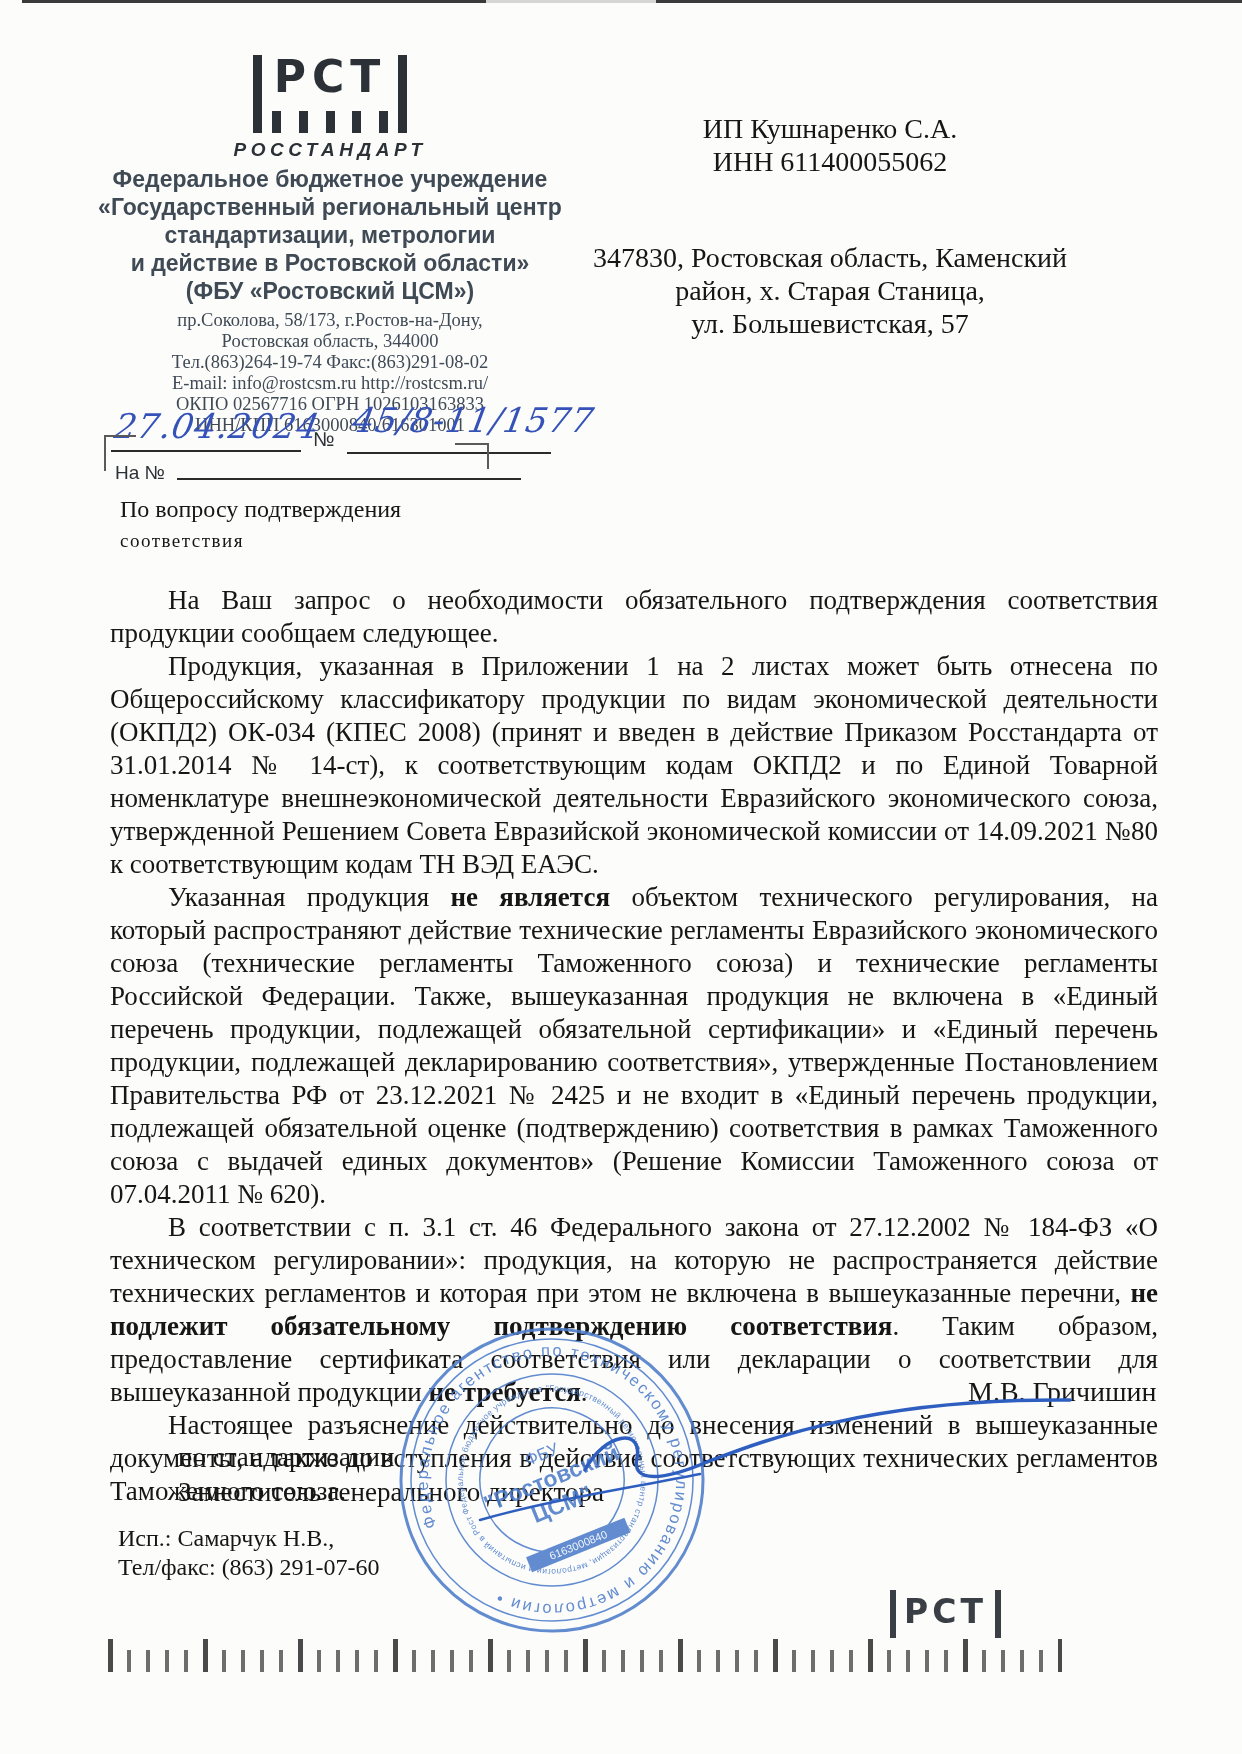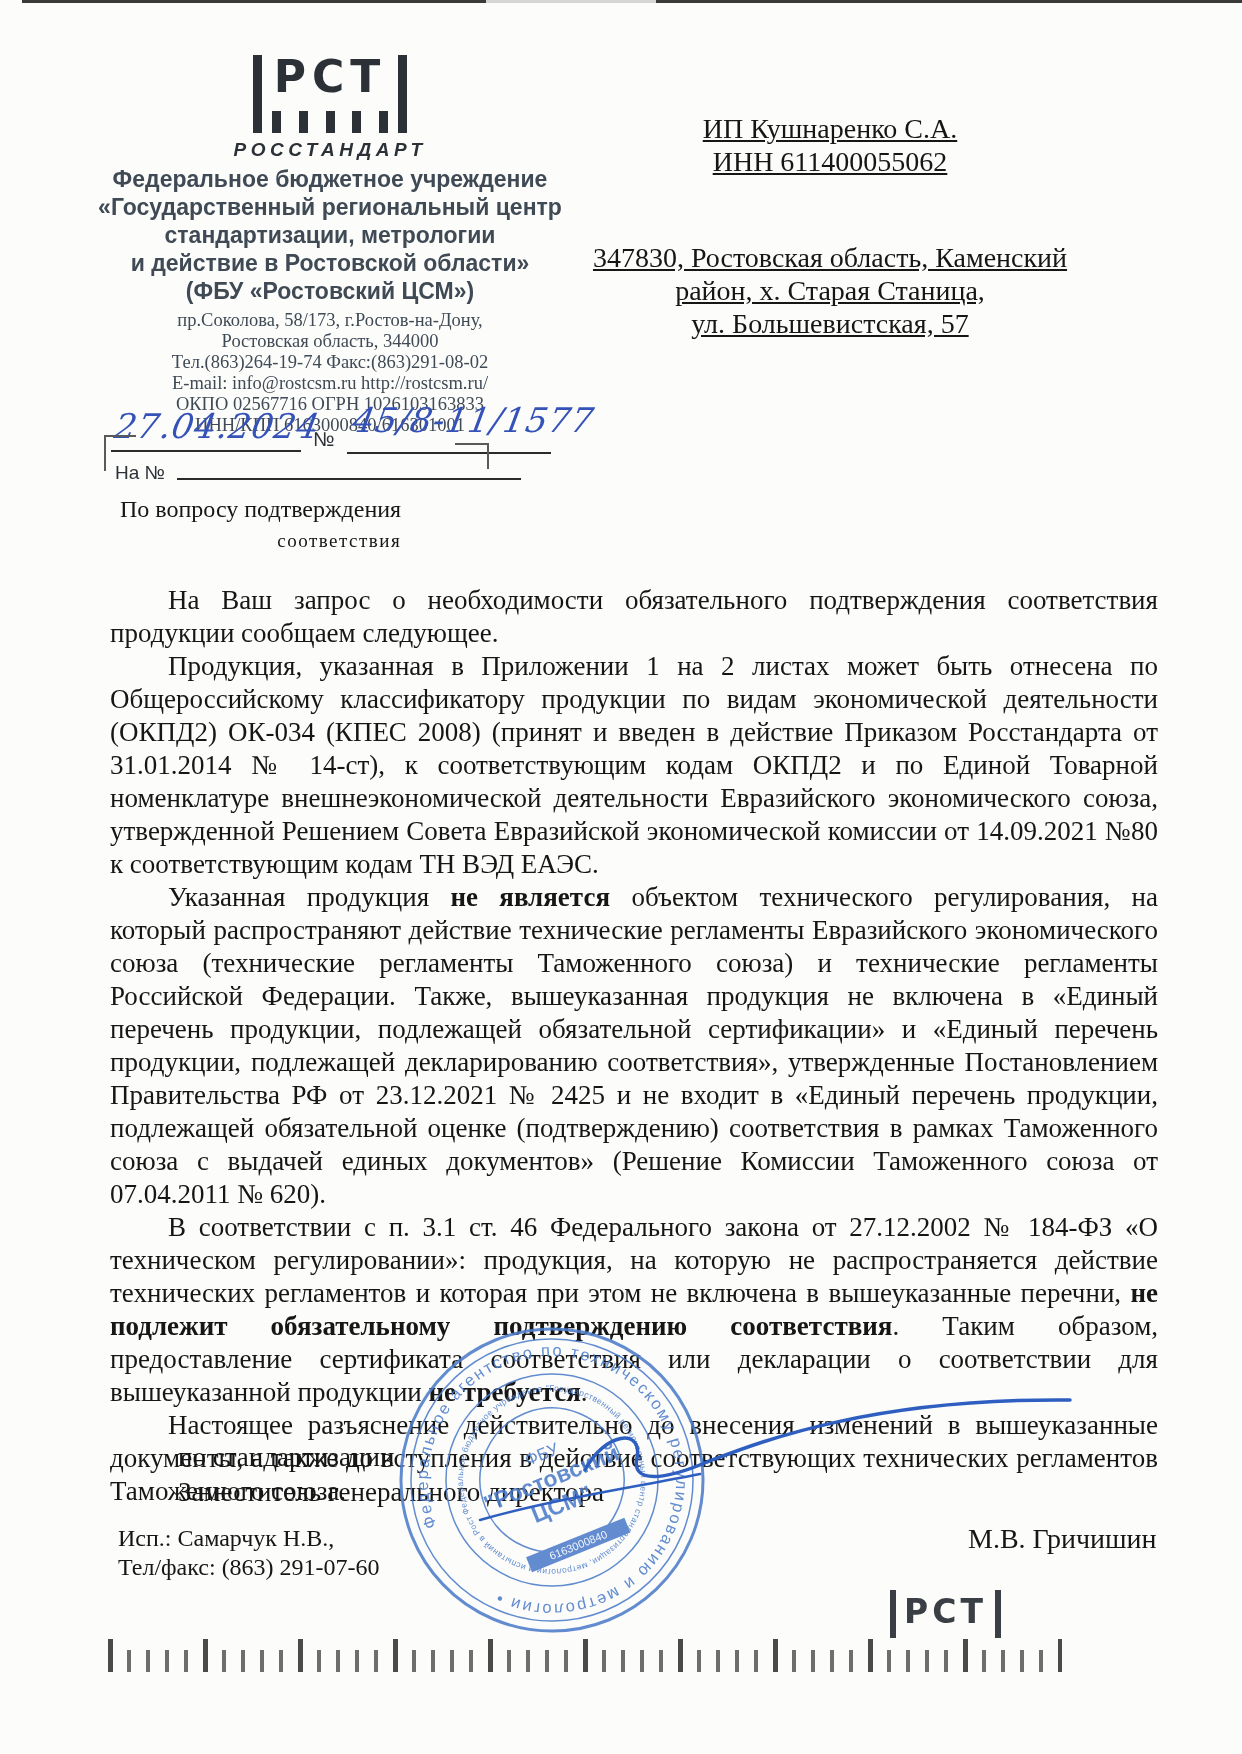--- a/index.html
+++ b/index.html
@@ -39,37 +39,37 @@
   .num-label{position:absolute;left:228px;top:380px;font-size:20px;color:#2c3137;}
   .ref-row{position:absolute;left:30px;top:414px;font-size:19px;color:#2c3137;}
   .u-ref{left:92px;top:430px;width:344px;}
 
   
   .corner{position:absolute;}
   .corner-left{left:104px;top:435px;width:30px;height:34px;border-top:2px solid #5a5a5a;border-left:2px solid #5a5a5a;}
   .corner-right{left:455px;top:443px;width:32px;height:24px;border-top:2px solid #5a5a5a;border-right:2px solid #5a5a5a;}
 
   
-  .recipient{position:absolute;left:580px;top:112px;width:500px;text-align:center;font-size:28px;line-height:33px;text-decoration:underline;}
+  .recipient{position:absolute;left:580px;top:112px;width:500px;text-align:center;font-size:28px;line-height:33px;}
   .recipient .addr{margin-top:63px;}
 
   
-  .subject{position:absolute;left:120px;top:496px;text-align:right;}
+  .subject{position:absolute;left:120px;top:496px;text-align:left;}
   .subject .l1{font-size:24px;}
   .subject .l2{font-size:19px;letter-spacing:1.5px;margin-top:7px;}
 
   
   .body-text{position:absolute;left:110px;top:584px;width:1048px;
     font-size:27px;line-height:33px;text-align:justify;}
   .body-text p{margin:0;text-indent:58px;}
   .body-text .b{font-weight:bold;}
 
   
   .signer-title{position:absolute;left:178px;top:1440px;font-size:27px;line-height:35px;}
-  .signer-name{position:absolute;left:968px;top:1523px;font-size:28px;}
+  .signer-name{position:absolute;left:968px;top:1376px;font-size:28px;}
   .executor{position:absolute;left:118px;top:1524px;font-size:24px;line-height:29px;}
 
   
   .stamp{position:absolute;left:392px;top:1320px;width:320px;height:320px;opacity:.88;}
   .sig{position:absolute;left:470px;top:1370px;width:640px;height:160px;}
 
   
   .ruler{position:absolute;left:108px;top:1634px;width:954px;height:40px;}
   .ruler .short{position:absolute;bottom:2px;left:0;right:0;height:22px;
     background:repeating-linear-gradient(90deg,#4a4a4a 0 4px,transparent 4px 19px);opacity:.8;}

